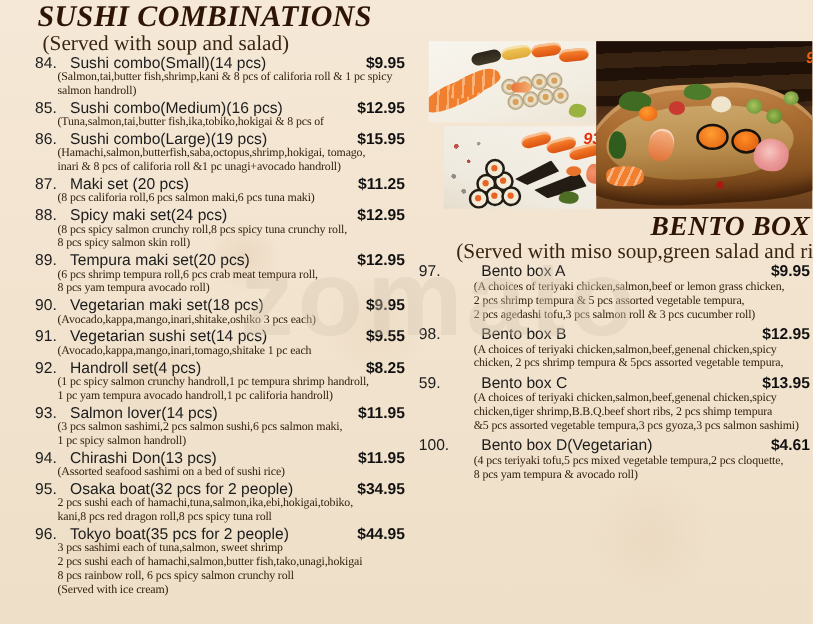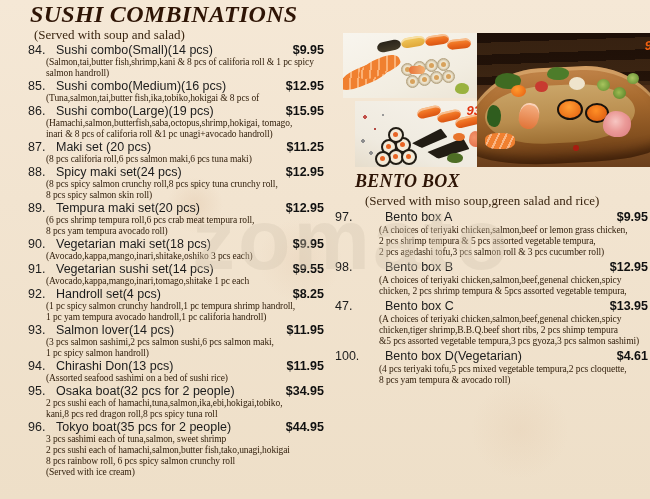--- a/index.html
+++ b/index.html
@@ -31,24 +31,24 @@
   
   .col{position:absolute;z-index:2;}
   .left-col{left:28px;top:2px;width:296px;}
   .right-col{left:335px;top:169px;width:313px;}
 
   .section-title{
     font-family:"Liberation Serif",serif;font-style:italic;font-weight:bold;
     font-size:24px;line-height:25px;color:#2e1405;letter-spacing:0.3px;
   }
   .left-col .section-title{margin-left:2px;}
-  .right-col .section-title{font-size:18px;line-height:24px;margin-left:20px;}
+  .right-col .section-title{font-size:22px;line-height:24px;margin-left:20px;text-align:right;}
 
   .section-subtitle{
-    font-family:"Liberation Serif",serif;font-size:13px;line-height:13px;color:#3a2510;
+    font-family:"Liberation Serif",serif;font-size:17px;line-height:13px;color:#3a2510;
     margin:1px 0 2px 6px;white-space:nowrap;
   }
   .right-col .section-subtitle{margin:1px 0 3px 30px;}
 
   .menu-item{margin:0;}
   .right-col .menu-item{margin-bottom:2px;}
   .item-head{display:flex;align-items:baseline;font-size:12.5px;line-height:14px;color:#1c1c1c;}
   .right-col .item-head{line-height:15px;}
   .item-num{flex:none;width:28px;}
   .right-col .item-num{width:50px;}
@@ -297,21 +297,21 @@
           <span class="item-price">$12.95</span>
         </div>
         <div class="item-desc">
           <div class="desc-line">(A choices of teriyaki chicken,salmon,beef,genenal chicken,spicy</div>
           <div class="desc-line">chicken, 2 pcs shrimp tempura &amp; 5pcs assorted vegetable tempura,</div>
         </div>
       </div>
 
       <div class="menu-item">
         <div class="item-head">
-          <span class="item-num">47.</span>
+          <span class="item-num">59.</span>
           <span class="item-name">Bento box C</span>
           <span class="item-price">$13.95</span>
         </div>
         <div class="item-desc">
           <div class="desc-line">(A choices of teriyaki chicken,salmon,beef,genenal chicken,spicy</div>
           <div class="desc-line">chicken,tiger shrimp,B.B.Q.beef short ribs, 2 pcs shimp tempura</div>
           <div class="desc-line">&amp;5 pcs assorted vegetable tempura,3 pcs gyoza,3 pcs salmon sashimi)</div>
         </div>
       </div>
 

